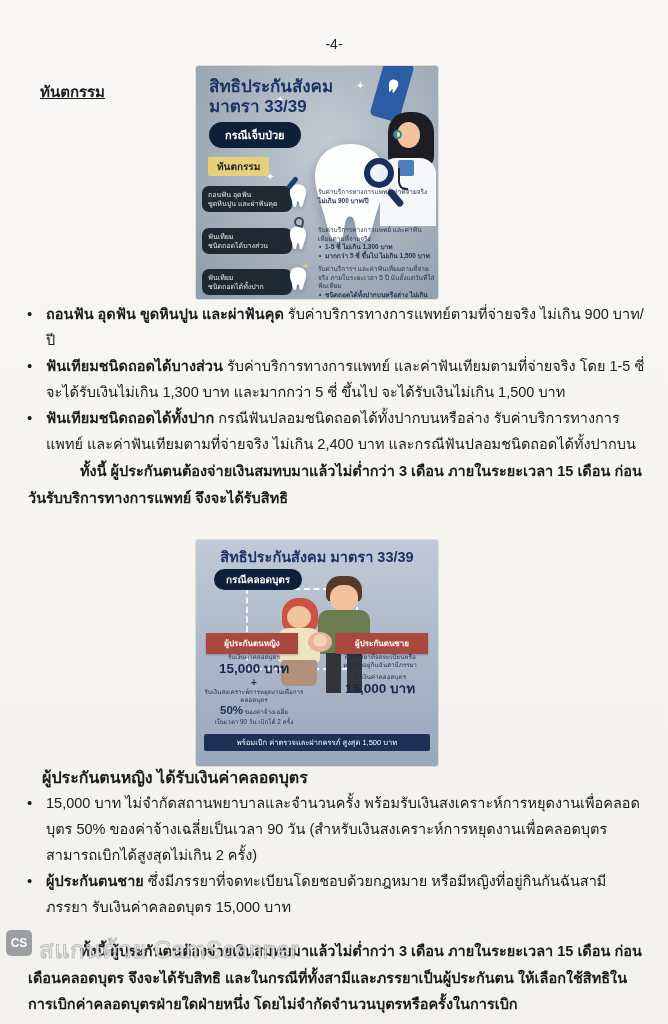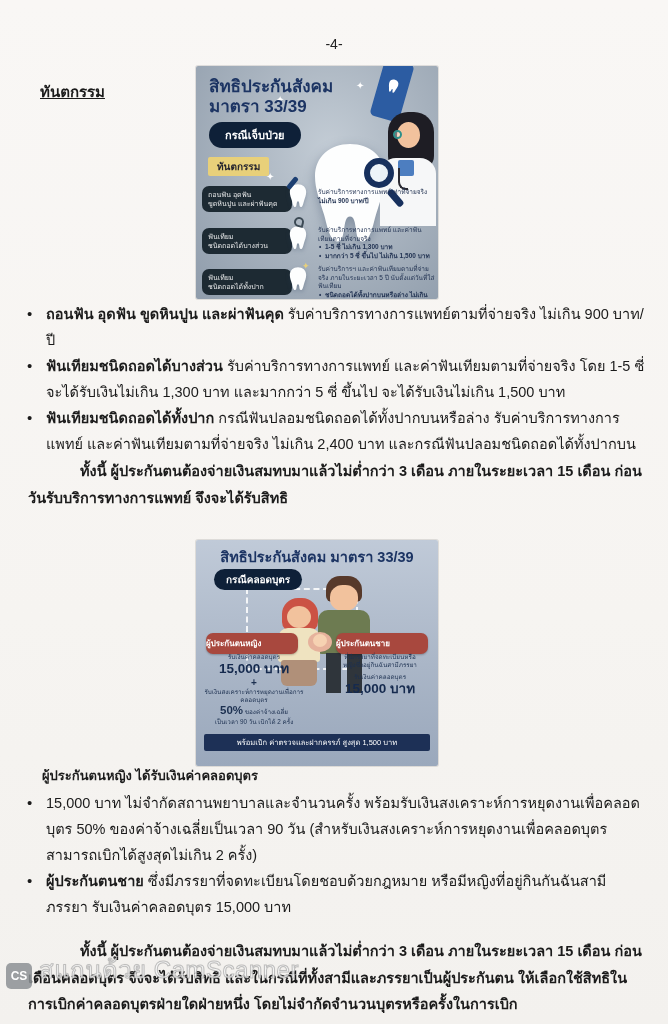--- a/index.html
+++ b/index.html
@@ -55,21 +55,21 @@
   .row-desc { position:absolute; left:116px; top:0; width:118px; color:#1f3050; font-size:6.5px; line-height:8.5px; }
   .row-desc .amt { font-weight:bold; }
   .mini-b { padding-left:7px; position:relative; }
   .mini-b::before { content:"•"; position:absolute; left:1px; top:0; }
 
   
   .bullets { position:absolute; left:25px; width:622px; list-style:none; font-size:14.5px; line-height:26px; }
   .bullets li { position:relative; padding-left:21px; }
   .bullets li::before { content:"•"; position:absolute; left:2px; top:0; font-size:15px; }
   .note { position:absolute; left:28px; width:618px; font-size:14.5px; line-height:26.5px; text-indent:52px;font-weight:bold; }
-  .lead-line { position:absolute; left:42px; font-size:13px; font-weight:bold; }
+  .lead-line { position:absolute; left:42px; font-size:16px; font-weight:bold; }
 
   
   .info2 {
     position:absolute; left:196px; top:540px; width:242px; height:226px;
     background:linear-gradient(180deg,#c0cad8 0%, #aab6c7 55%, #9aa8bc 100%);
     border-radius:2px; overflow:hidden; box-shadow:0 0 0 1px rgba(0,0,0,.10);
   }
   .info2-title { position:absolute; left:0; right:0; top:5px; text-align:center; font-size:14.5px; font-weight:bold; color:#1c3463; }
   .info2-badge { position:absolute; left:18px; top:29px; background:#0e2038; color:#fff; font-size:10px; font-weight:bold;
     padding:3px 12px; border-radius:13px; z-index:5; }
@@ -80,37 +80,37 @@
   .dad-face { position:absolute; left:56px; top:9px; width:28px; height:26px; background:#f2c29d; border-radius:45%; }
   .dad-body { position:absolute; left:44px; top:34px; width:52px; height:44px; background:#6d7b51; border-radius:10px 10px 4px 4px; }
   .dad-leg1 { position:absolute; left:52px; top:77px; width:15px; height:40px; background:#2f353b; }
   .dad-leg2 { position:absolute; left:73px; top:77px; width:15px; height:40px; background:#2f353b; }
   .mom-hair { position:absolute; left:8px; top:22px; width:36px; height:34px; background:#cb5244; border-radius:16px 16px 10px 10px; }
   .mom-face { position:absolute; left:13px; top:30px; width:24px; height:22px; background:#f2c29d; border-radius:50%; }
   .mom-body { position:absolute; left:4px; top:52px; width:42px; height:34px; background:#efe3c0; border-radius:10px 10px 3px 3px; }
   .mom-skirt { position:absolute; left:7px; top:84px; width:36px; height:26px; background:#b09079; border-radius:3px 3px 6px 6px; }
   .baby-blanket { position:absolute; left:34px; top:56px; width:24px; height:20px; background:#e6b29c; border-radius:50%; }
   .baby-face { position:absolute; left:39px; top:58px; width:14px; height:13px; background:#f6d2b2; border-radius:50%; }
-  .p-pill { position:absolute; top:93px; background:#a8483e; color:#fff; font-size:8px; font-weight:bold; text-align:left;
-    padding:4px 0; width:92px; border-radius:7px; z-index:6; box-shadow:0 1px 2px rgba(0,0,0,.25); }
+  .p-pill { position:absolute; top:93px; background:#a8483e; color:#fff; font-size:8px; font-weight:bold; text-align:center;
+    padding:4px 0; width:92px; border-radius:0; z-index:6; box-shadow:0 1px 2px rgba(0,0,0,.25); }
   .p-pill.female { left:10px; }
   .p-pill.male { left:140px; }
   .col { position:absolute; width:112px; text-align:center; color:#1c3050; z-index:6; }
   .col.female { left:2px; top:113px; }
   .col.male { left:128px; top:113px; }
   .col .tiny { font-size:6.3px; line-height:8px; }
   .col .amount { font-size:13.5px; font-weight:bold; color:#152a4e; line-height:16px; }
   .col .plus { font-size:10px; font-weight:bold; line-height:11px; }
   .col .pct { font-size:11.5px; font-weight:bold; line-height:12px; }
   .pct .pct-suffix { font-size:6.3px; font-weight:normal; }
   .info2-bar { position:absolute; left:8px; right:8px; top:194px; height:17px; background:#1d3056; color:#fff;
     font-size:7.5px; line-height:17px; text-align:center; border-radius:2px; z-index:6; }
 
   
-  .watermark { position:absolute; left:6px; top:950px; display:flex; align-items:flex-end; gap:7px; z-index:20; }
+  .watermark { position:absolute; left:6px; top:930px; display:flex; align-items:flex-start; gap:7px; z-index:20; }
   .wm-logo { width:26px; height:26px; background:rgba(140,144,148,.85); border-radius:5px; color:#fff; font-size:12px;
     font-weight:bold; display:flex; align-items:center; justify-content:center; }
   .wm-text { font-size:24px; letter-spacing:.5px; color:rgba(255,255,255,.78);
     -webkit-text-stroke:1px rgba(150,150,150,.55); text-shadow:0 0 1px rgba(150,150,150,.4); }
 
   .clip { overflow:hidden; }
 </style>
 </head>
 <body>
 

